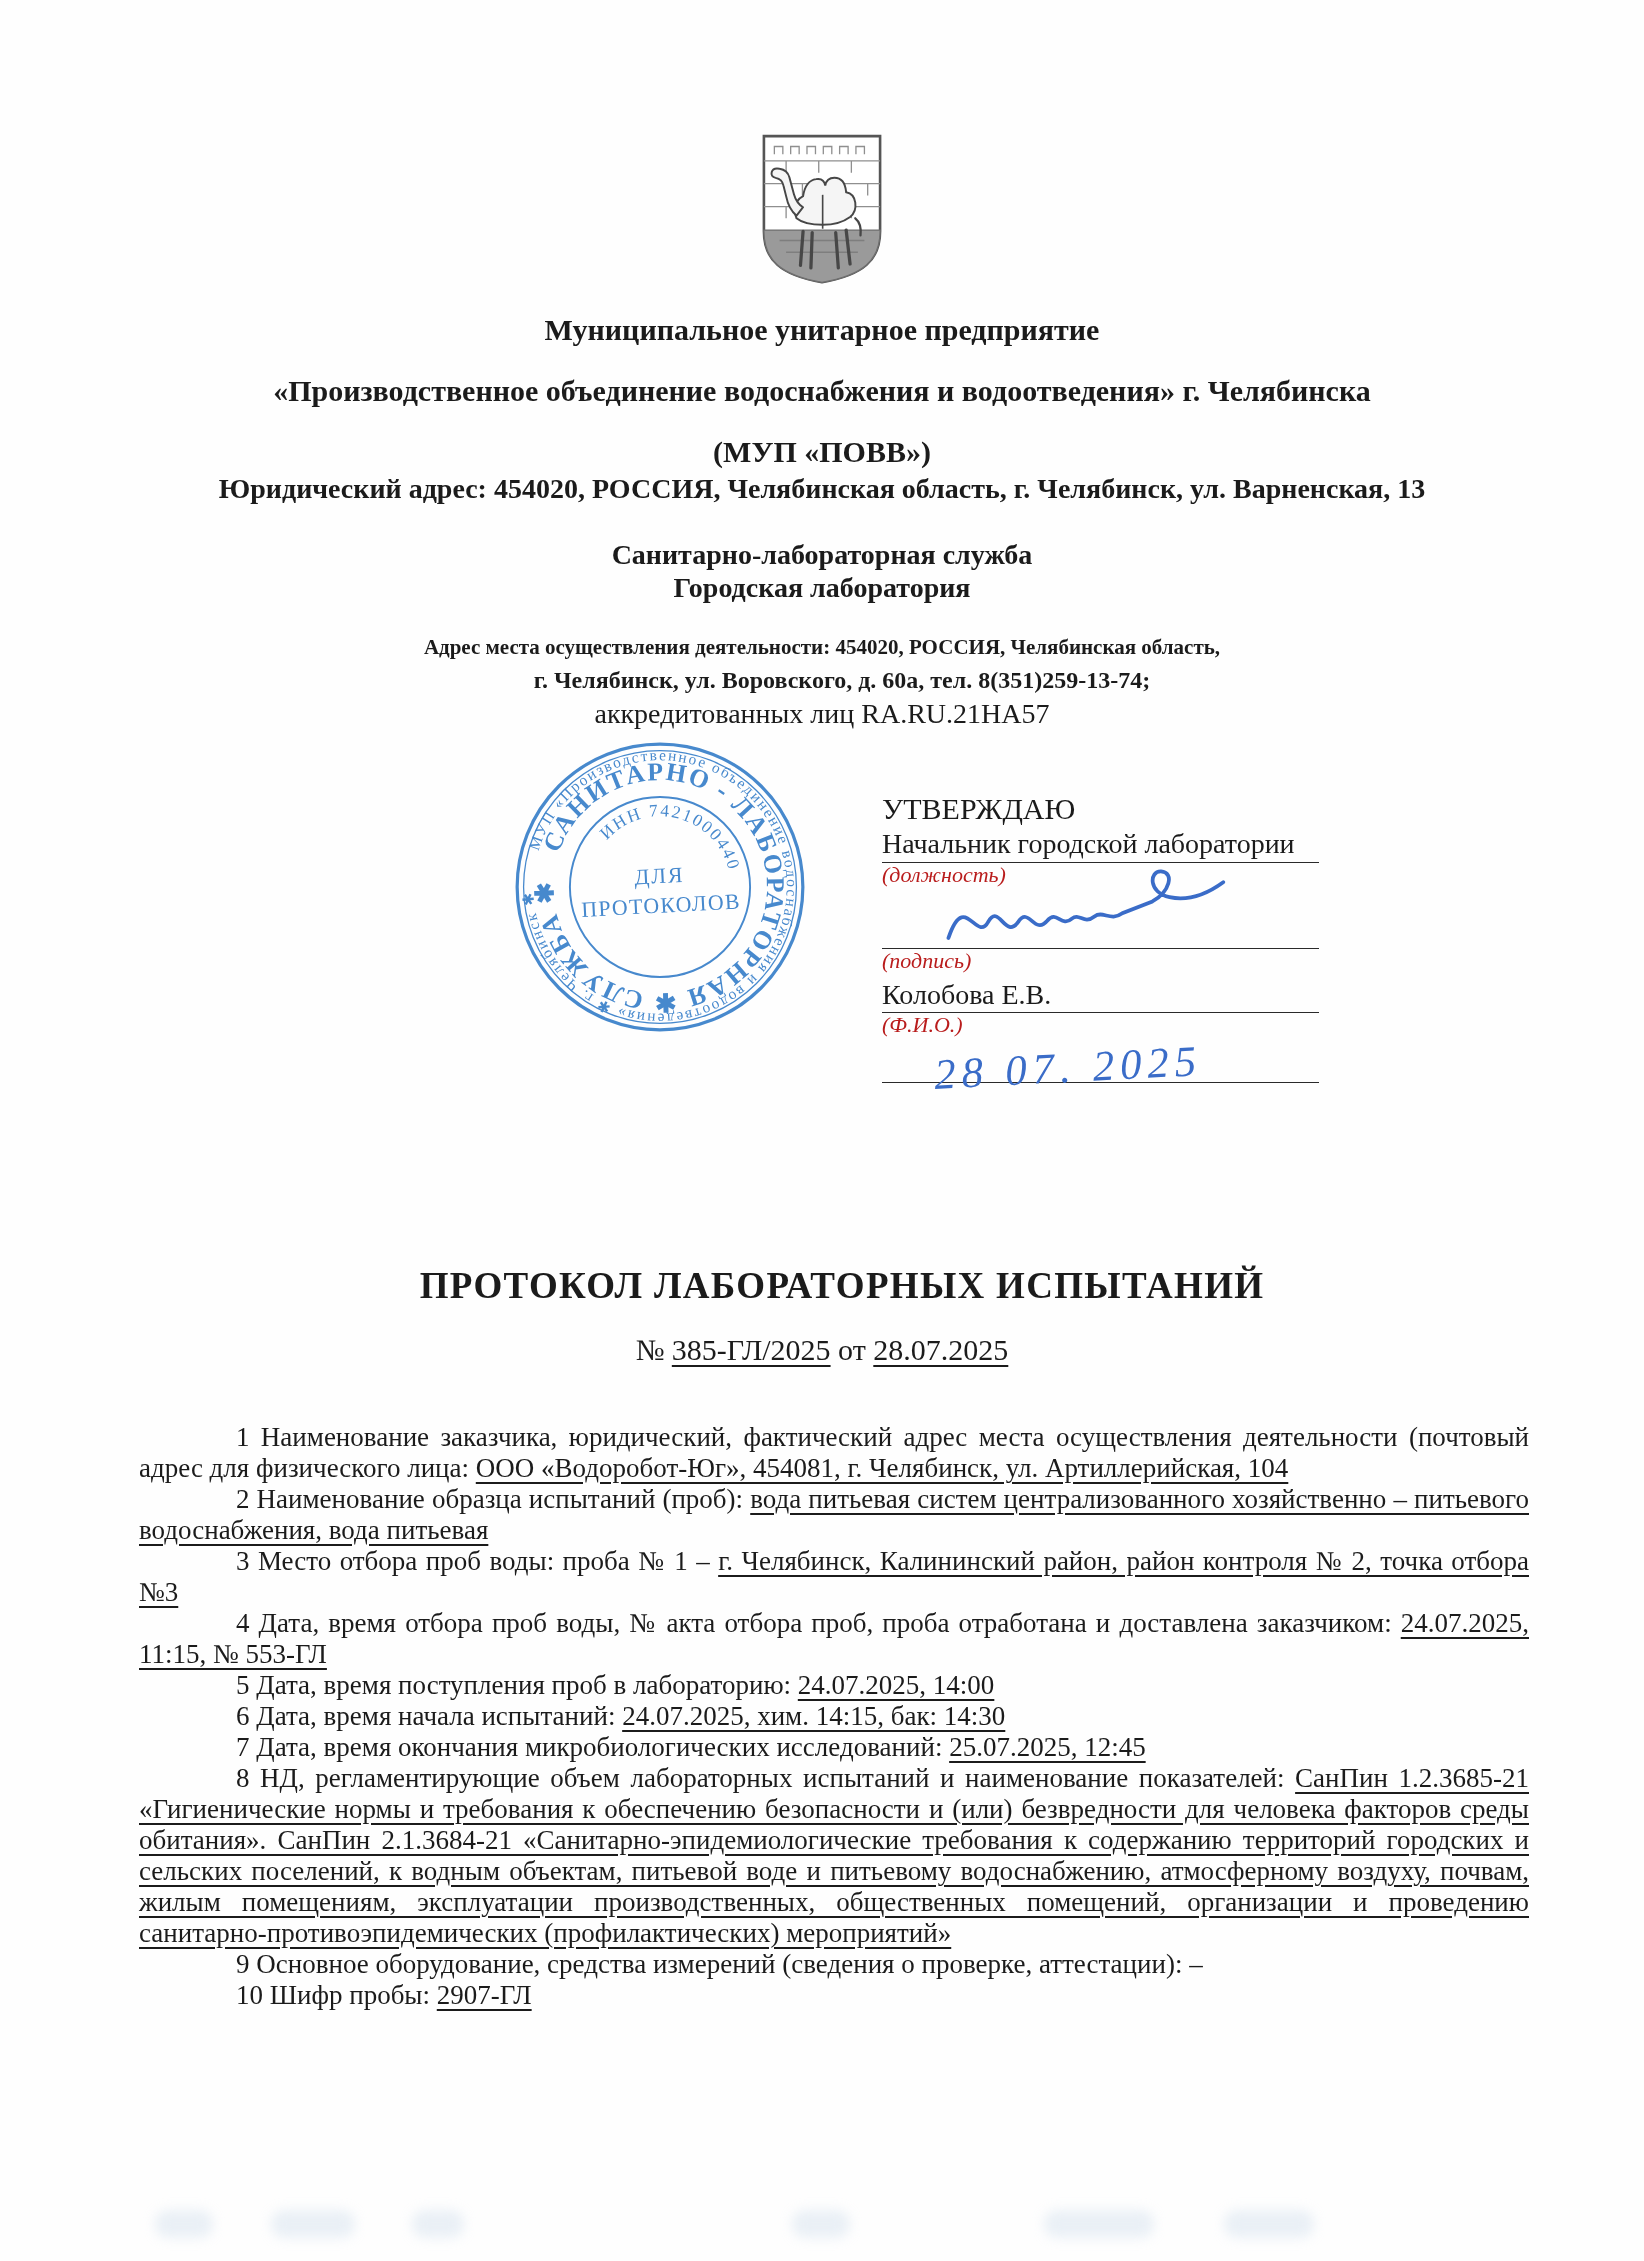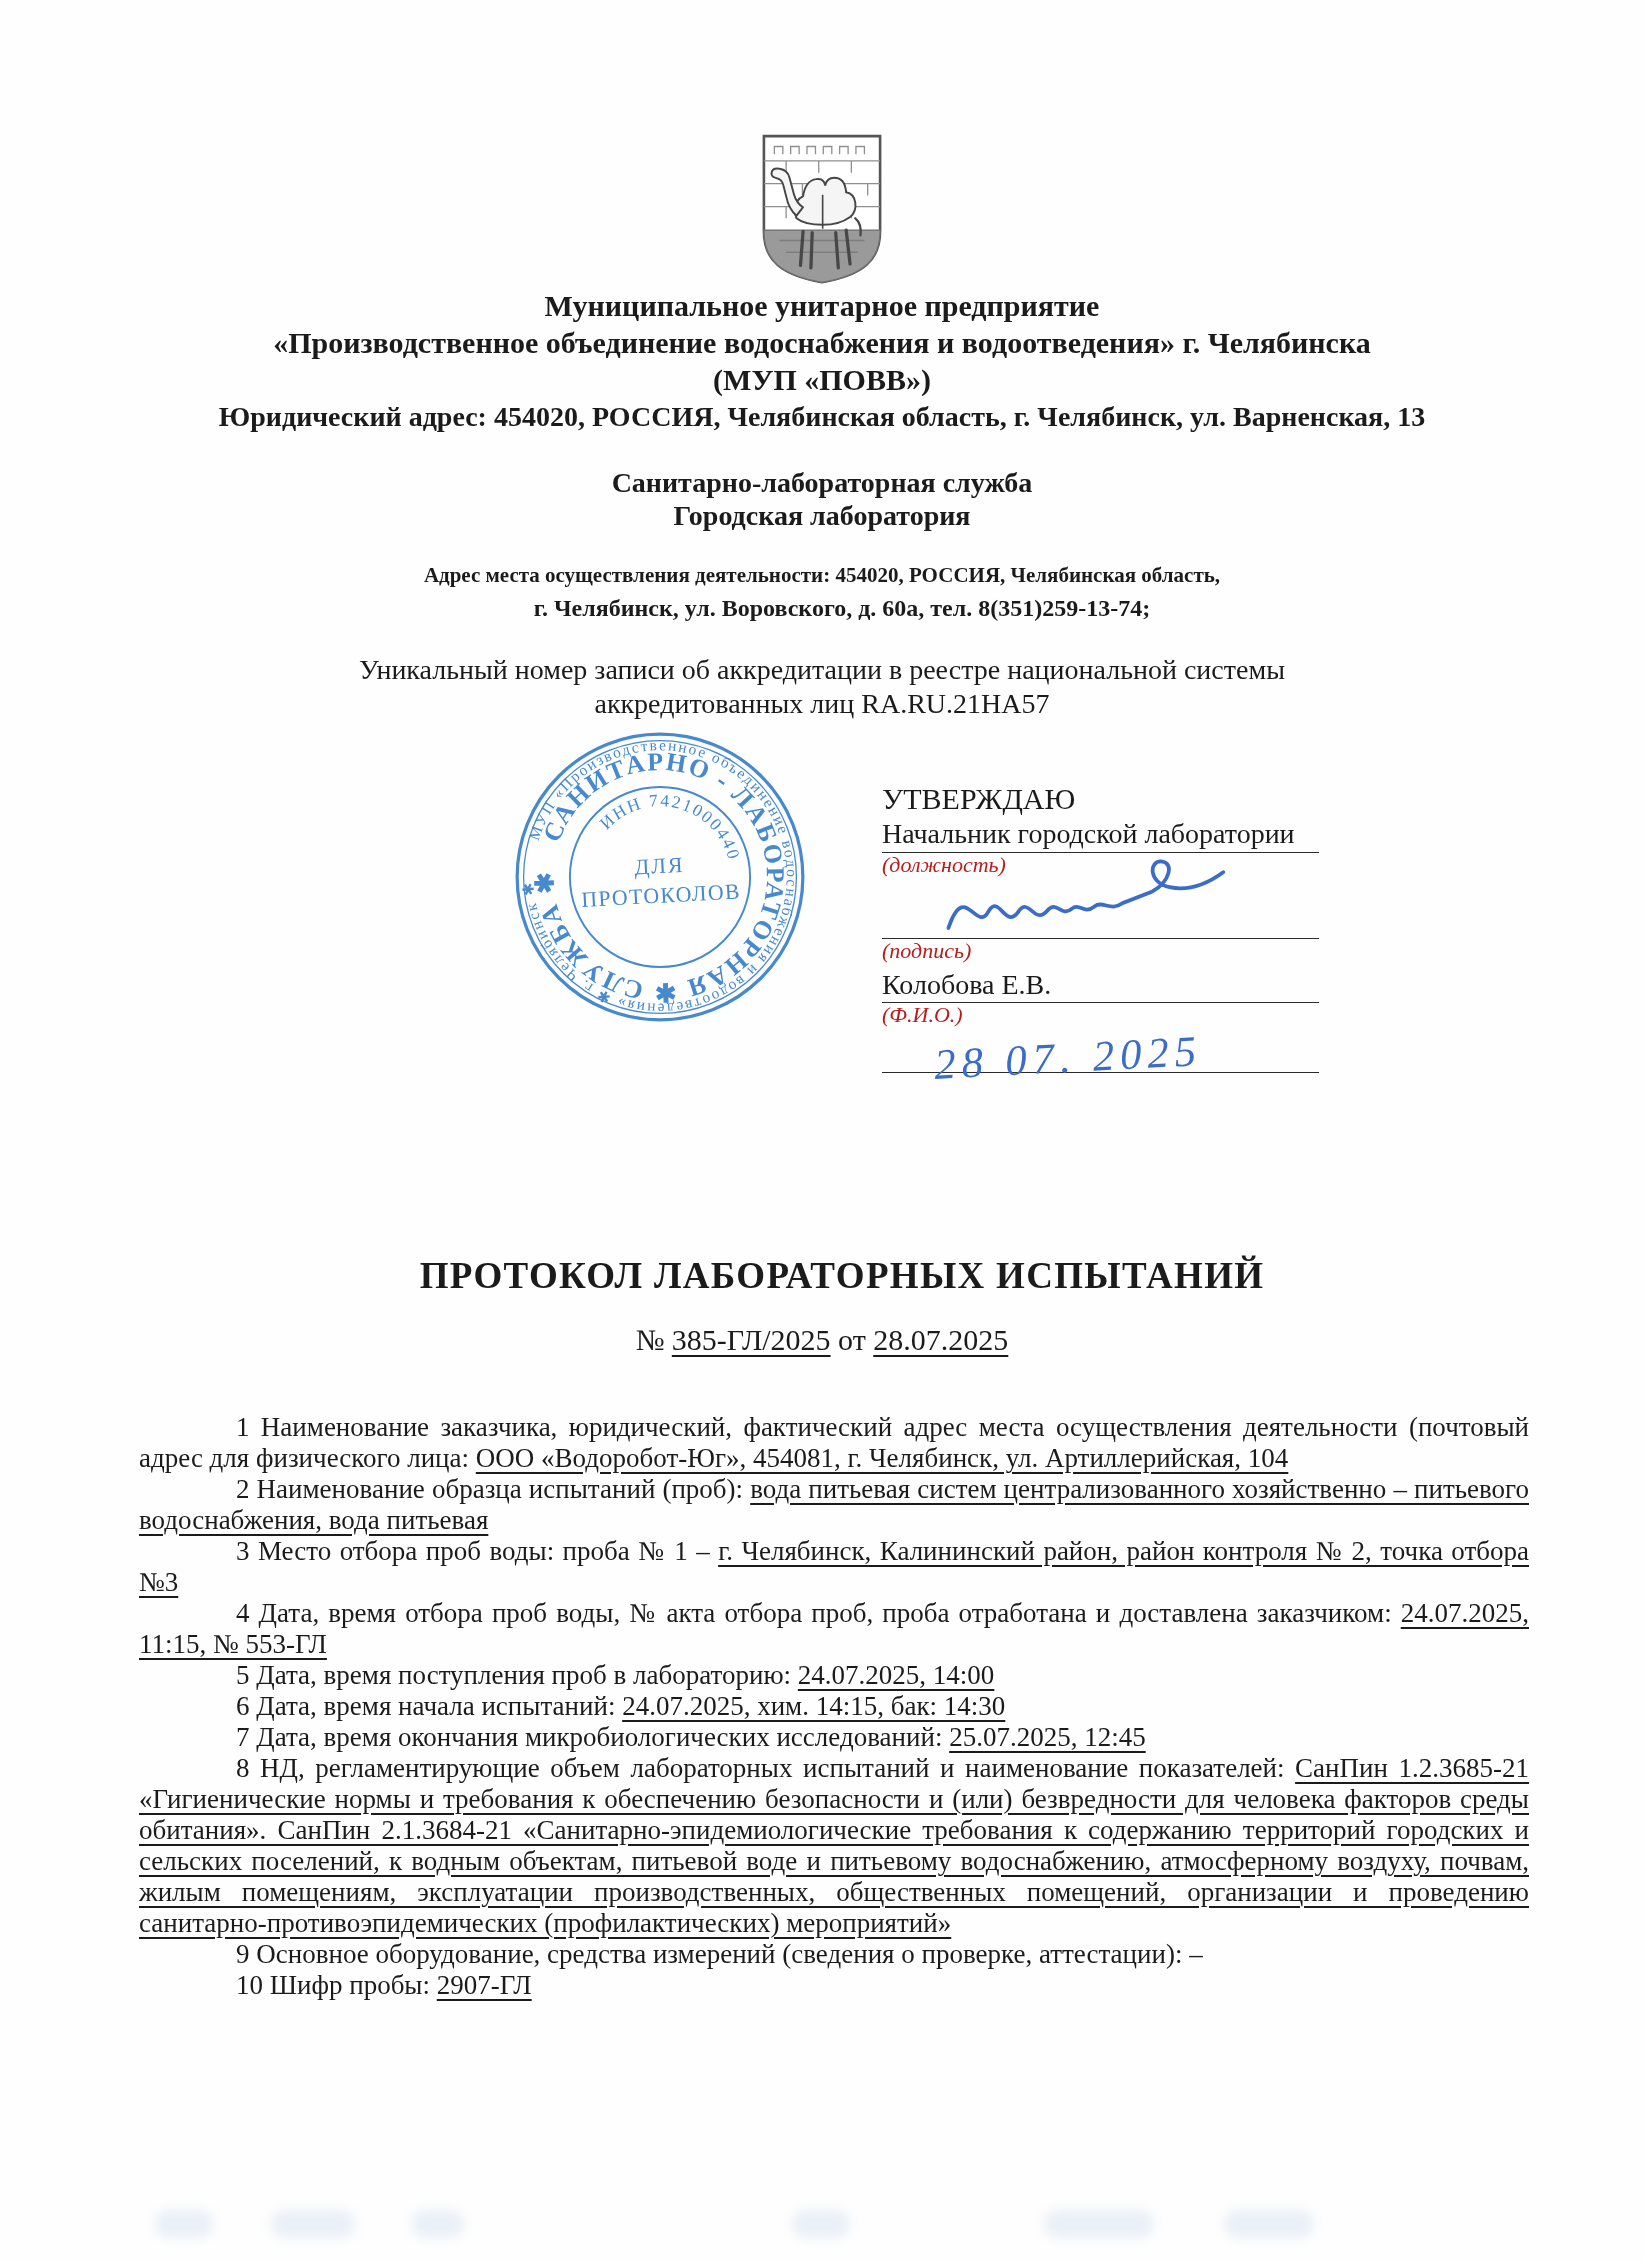--- a/index.html
+++ b/index.html
@@ -2,21 +2,21 @@
 <html lang="ru" style="font-size:10.3px"><head>
 <meta charset="utf-8">
 <style>
   html,body{margin:0;padding:0;background:#ffffff;}
   .page{
     position:relative;width:1644px;height:2261px;background:#fefefe;
     font-family:"Liberation Serif", serif;color:#1b1b1b;overflow:hidden;
   }
   .center{text-align:center;}
   .logo-wrap{margin:132px auto 0;width:124px;height:155px;}
-  .hdr{font-weight:bold;font-size:30px;line-height:37px;}
+  .hdr{font-weight:bold;font-size:30px;line-height:37px;margin-top:24px;}
   .hdr-legal{font-weight:bold;font-size:28px;line-height:37px;}
   .sub{font-weight:bold;font-size:28px;line-height:33px;margin-top:31px;}
   .sub2{font-weight:bold;font-size:21px;line-height:33px;margin-top:27px;}
   .accr{font-size:28px;line-height:34px;margin-top:28px;}
   .seal-area{position:relative;height:361px;margin-top:2.6px;}
   .stamp{position:absolute;left:512px;top:5.2px;width:296px;height:296px;opacity:.88;}
   .approval{position:absolute;left:882px;top:59px;width:437px;font-size:28px;}
   .appr-approve{font-size:30px;line-height:32px;}
   .appr-underlined{border-bottom:1.9px solid #2a2a2a;line-height:32px;padding-bottom:1.9px;margin-top:3.9px;}
   .appr-caption{font-style:italic;font-size:22px;line-height:24.5px;color:#b91c1c;}
@@ -66,21 +66,20 @@
   <div class="center hdr">«Производственное объединение водоснабжения и водоотведения» г. Челябинска</div>
   <div class="center hdr">(МУП «ПОВВ»)</div>
   <div class="center hdr-legal">Юридический адрес: 454020, РОССИЯ, Челябинская область, г. Челябинск, ул. Варненская, 13</div>
 
   <div class="center sub">Санитарно-лабораторная служба</div>
   <div class="center" style="font-weight:bold;font-size:28px;line-height:33px;">Городская лаборатория</div>
 
   <div class="center sub2">Адрес места осуществления деятельности: 454020, РОССИЯ, Челябинская область,</div>
   <div class="center" style="font-weight:bold;font-size:24px;line-height:33px;padding-left:40px;">г. Челябинск, ул. Воровского, д. 60а, тел. 8(351)259-13-74;</div>
 
-  <div class="center accr">Уникальный номер записи об аккредитации в реестре национальной системы</div>
   <div class="center" style="font-size:28px;line-height:34px;">аккредитованных лиц RA.RU.21HA57</div>
 
   <div class="seal-area">
 
     <svg class="stamp" viewBox="0 0 460 460">
       <g stroke="#2e79c7" fill="none">
         <circle cx="230" cy="230" r="222" stroke-width="5"></circle>
         <circle cx="230" cy="230" r="212" stroke-width="2"></circle>
         <circle cx="230" cy="230" r="140" stroke-width="3"></circle>
       </g>

